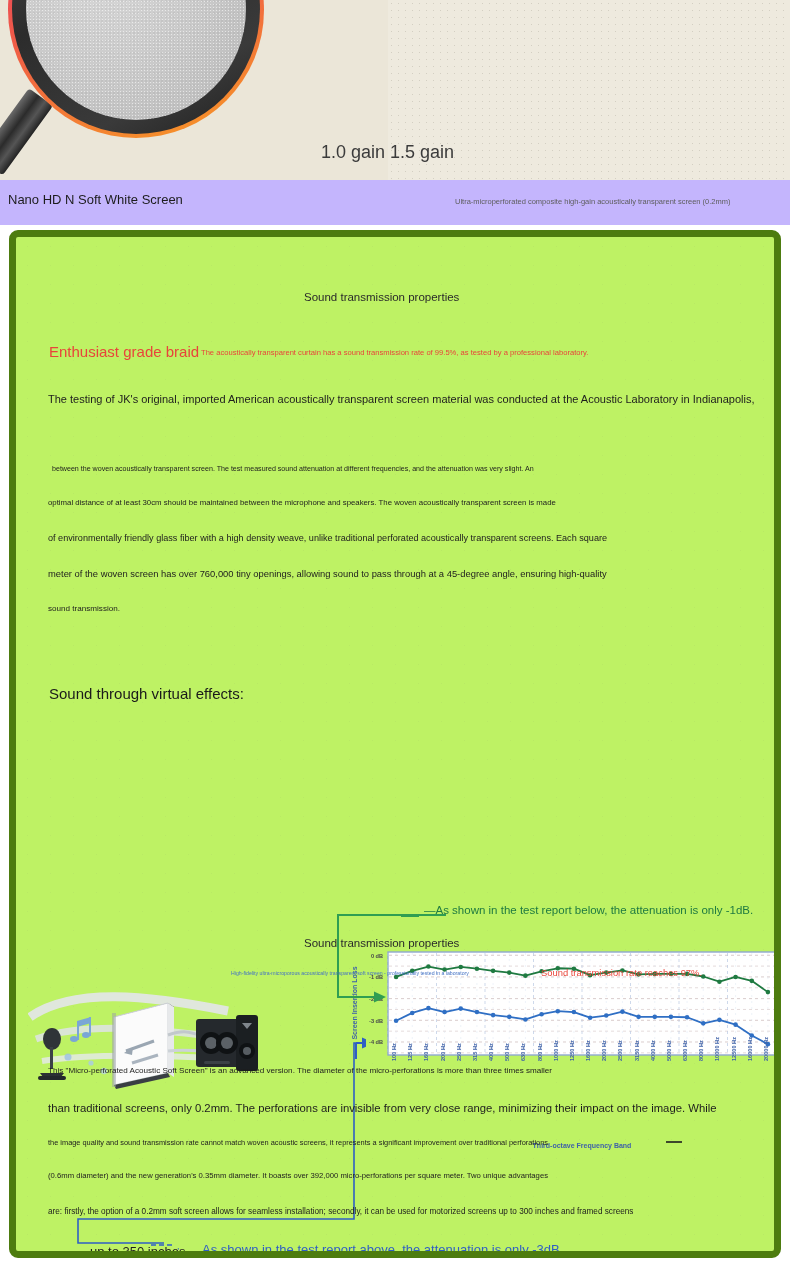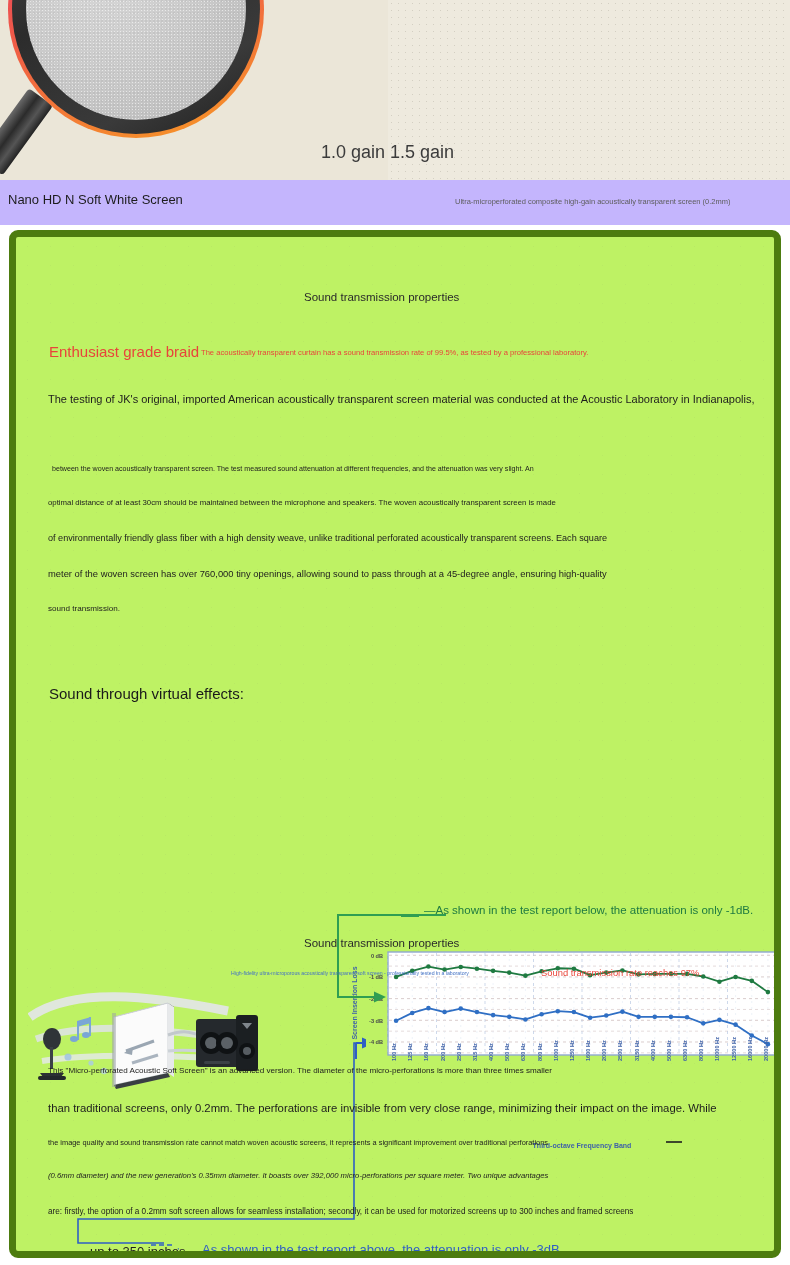--- a/index.html
+++ b/index.html
@@ -448,16 +448,16 @@
   <div class="blue-small" style="left:215px; top:733px;">High-fidelity ultra-microporous acoustically transparent soft screen - professionally tested in a laboratory</div>
 
   <div class="red-sub" style="left:525px; top:730px; font-size:9.4px;">Sound transmission rate reaches 97%.</div>
 
   <div class="ptext" style="left:32px; top:829px; font-size:8.1px;">This "Micro-perforated Acoustic Soft Screen" is an advanced version. The diameter of the micro-perforations is more than three times smaller</div>
   <div class="ptext" style="left:32px; top:865px; font-size:11.3px;">than traditional screens, only 0.2mm. The perforations are invisible from very close range, minimizing their impact on the image. While</div>
   <div class="ptext" style="left:32px; top:901px; font-size:7.4px;">the image quality and sound transmission rate cannot match woven acoustic screens, it represents a significant improvement over traditional perforations</div>
   <svg style="position:absolute; left:650px; top:902px;" width="18" height="6">
     <line x1="0" y1="3" x2="16" y2="3" stroke="#1d1d1d" stroke-width="1.6"></line>
   </svg>
-  <div class="ptext" style="left:32px; top:934px; font-size:7.7px;font-style:italic;">(0.6mm diameter) and the new generation's 0.35mm diameter. It boasts over 392,000 micro-perforations per square meter. Two unique advantages</div>
+  <div class="ptext" style="left:32px; top:934px; font-size:7.7px;">(0.6mm diameter) and the new generation's 0.35mm diameter. It boasts over 392,000 micro-perforations per square meter. Two unique advantages</div>
   <div class="ptext" style="left:32px; top:970px; font-size:8.2px;">are: firstly, the option of a 0.2mm soft screen allows for seamless installation; secondly, it can be used for motorized screens up to 300 inches and framed screens</div>
   <div class="ptext" style="left:32px; top:1007px; font-size:13px;padding-left:42px;">up to 350 inches.</div>
 </div>
 
 </body></html>

